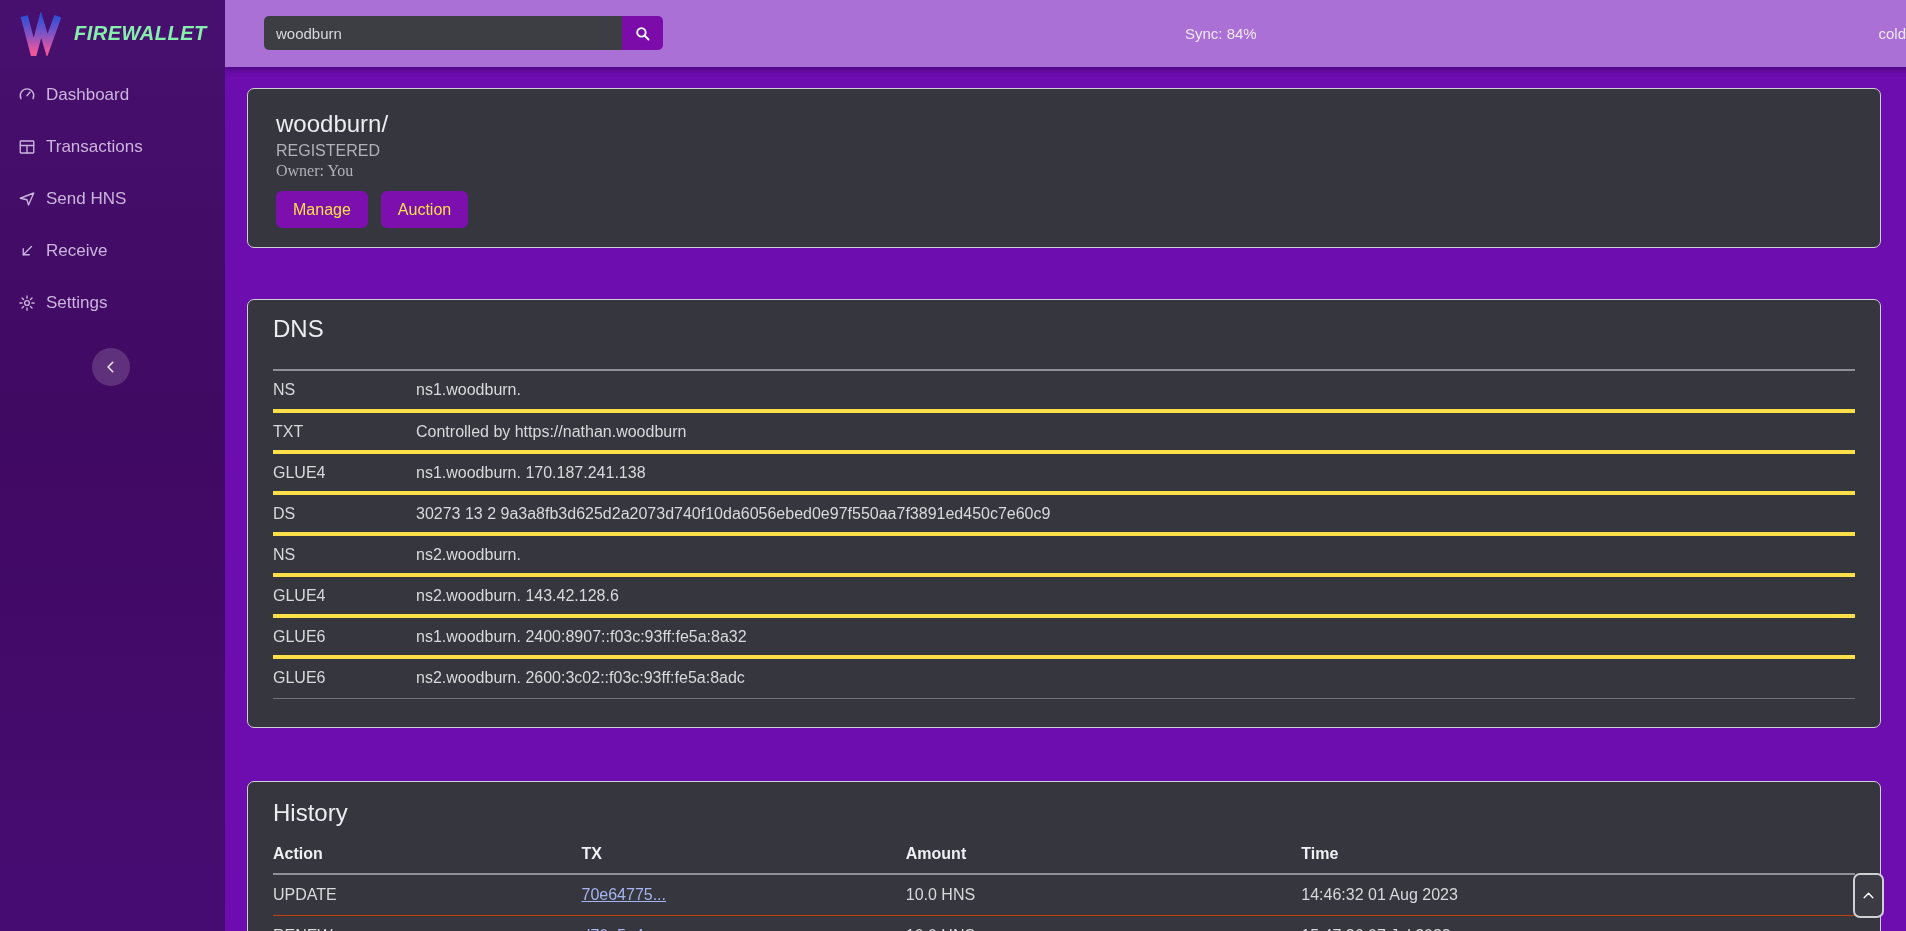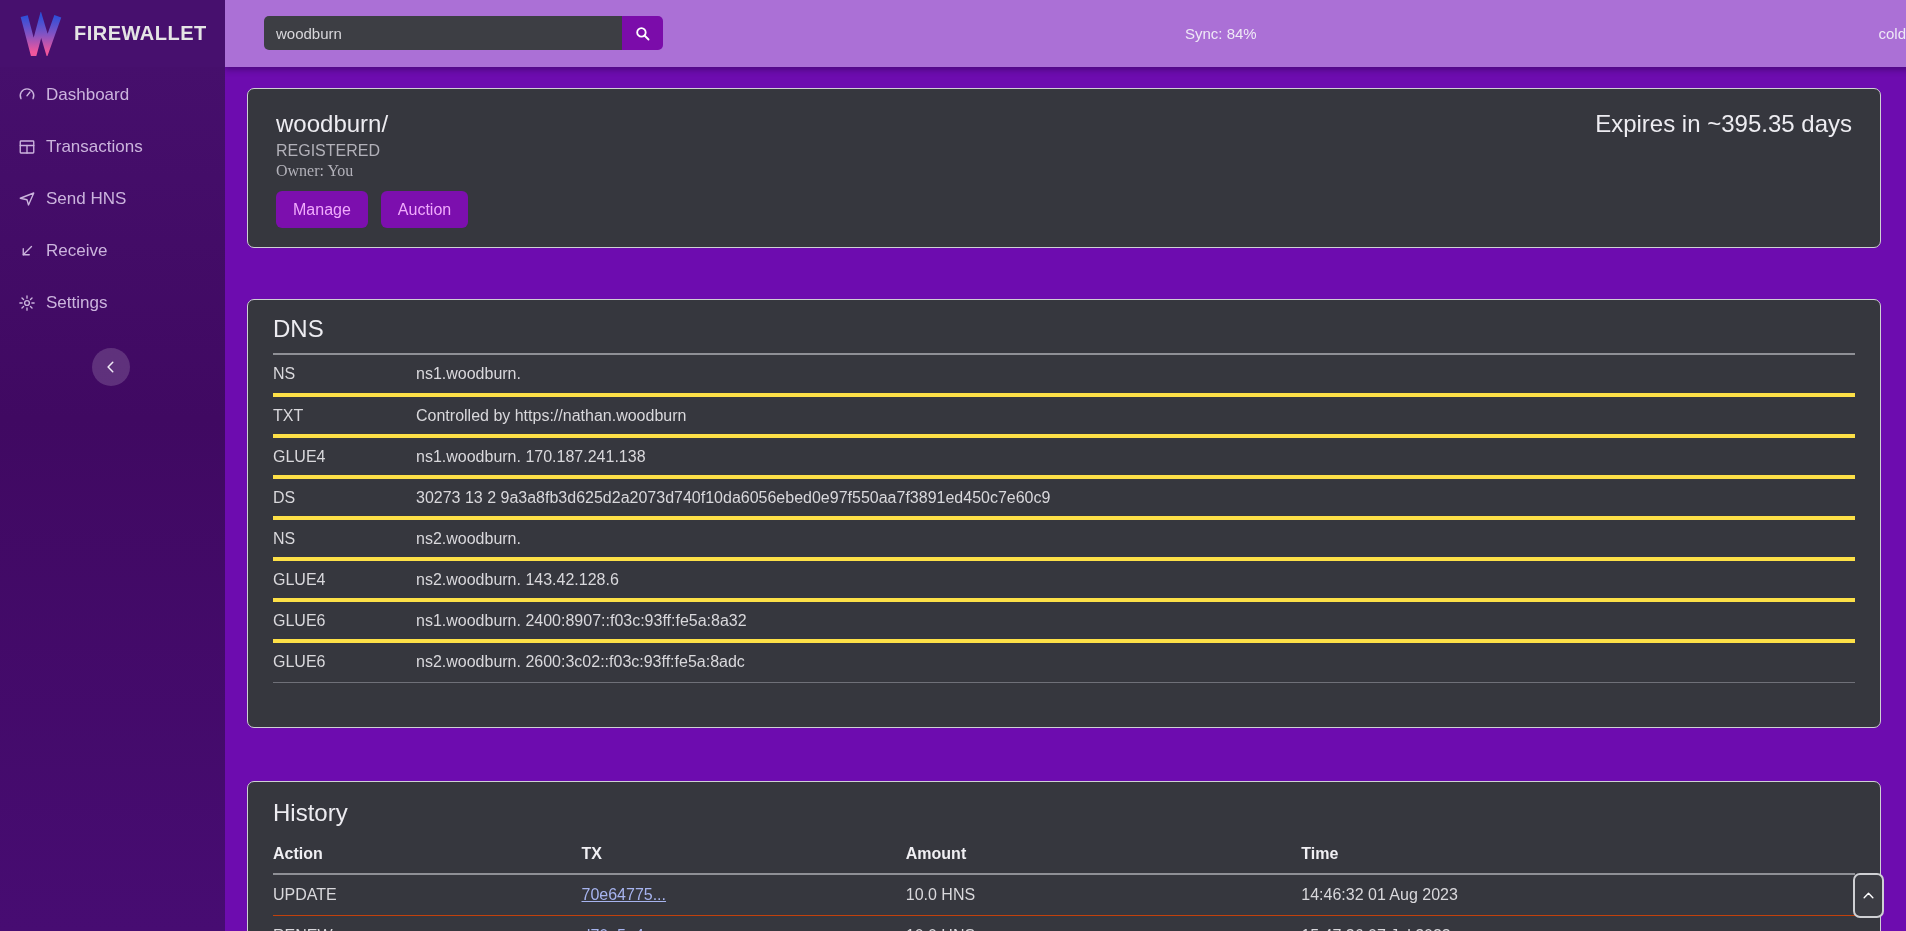--- a/index.html
+++ b/index.html
@@ -5,21 +5,21 @@
   * { margin:0; padding:0; box-sizing:border-box; }
   html,body { width:1906px; height:931px; overflow:hidden; background:#6d0caf;
               font-family:"Liberation Sans", sans-serif; }
 
   
   .sidebar { position:absolute; left:0; top:0; width:225px; height:931px; z-index:5;
              background:linear-gradient(180deg,#47106e 0%,#400962 45%,#470c72 100%); }
   .logo-row { height:67px; display:flex; align-items:center; padding-left:20px; gap:12px;
               background:#47106e; }
   .logo-mark { width:42px; height:44px; flex:0 0 auto; }
-  .brand-name { color:#e5e5e5; font-size:20px; font-weight:bold; letter-spacing:.5px; }
+  .brand-name { color:#86efac; font-size:20px; font-weight:bold; letter-spacing:.5px;font-style:italic; }
   .nav { padding-top:2px; }
   .nav-item { height:52px; display:flex; align-items:center; gap:10px; padding-left:18px;
               color:#cbb4dd; font-size:17px; cursor:pointer; }
   .nav-item svg { width:18px; height:18px; stroke:#cbb4dd; fill:none; stroke-width:1.8;
                   stroke-linecap:round; stroke-linejoin:round; }
   .collapse-btn { position:absolute; left:92px; top:348px; width:38px; height:38px;
                   border-radius:50%; background:rgba(255,255,255,0.16); border:none;
                   display:flex; align-items:center; justify-content:center; cursor:pointer; }
   .collapse-btn svg { width:14px; height:14px; stroke:#f0eaf6; fill:none; stroke-width:2.6;
                       stroke-linecap:round; stroke-linejoin:round; }
@@ -51,26 +51,26 @@
   .card { margin-left:22px; width:1634px; background:#36373e; border:1px solid #cfd0d4;
           border-radius:7px; color:#d9d8dc; }
   .card-title { font-size:24px; line-height:30px; color:#edecf1; font-weight:400; }
 
   
   .card-domain { margin-top:21px; height:160px; padding:20px 28px; }
   .domain-head { display:flex; justify-content:space-between; align-items:flex-start;gap:40px; }
   .domain-status { margin-top:2px; font-size:16px; line-height:20px; color:#b2b1b9; }
   .domain-owner { margin-top:0; font-size:16px; line-height:20px; color:#b2b1b9;font-family:Liberation Serif, serif; }
   .domain-actions { margin-top:10px; display:flex; gap:13px; }
-  .btn { background:#7c0fae; color:#f0abfc; border:none; border-radius:6px; height:37px;
+  .btn { background:#7c0fae; color:#fde047; border:none; border-radius:6px; height:37px;
          padding:0 17px; font-size:16px; cursor:pointer; font-family:"Liberation Sans",sans-serif; }
 
   
   .card-dns { margin-top:51px; height:429px; padding:14px 25px 0 25px; }
-  .dns-table { margin-top:9px; width:100%; border-collapse:collapse; }
+  .dns-table { margin-top:25px; width:100%; border-collapse:collapse; }
   .dns-table tr { border-top:4px solid #fde047; }
   .dns-table tr:first-child { border-top:2px solid #8f9096; }
   .dns-table tr:last-child { border-bottom:1px solid #6f7078; }
   .dns-table td { height:41px; font-size:16px; color:#d9d8dc; vertical-align:middle; }
   .dns-type { width:143px; }
 
   
   .card-history { margin-top:53px; height:230px; padding:16px 25px 0 25px; }
   .hist-table { margin-top:6px; width:100%; border-collapse:collapse; table-layout:fixed; }
   .hist-table th { text-align:left; font-size:16px; color:#f0eff3; font-weight:bold;
@@ -163,21 +163,20 @@
     <span class="wallet-name">cold</span>
     <span class="hns-icon">H</span>
   </div>
 </div>
 
 <div class="main">
 
   <div class="card card-domain">
     <div class="domain-head">
       <div class="card-title">woodburn/</div>
-      <div class="card-title">Expires in ~395.35 days</div>
     </div>
     <div class="domain-status">REGISTERED</div>
     <div class="domain-owner">Owner: You</div>
     <div class="domain-actions">
       <button class="btn">Manage</button>
       <button class="btn">Auction</button>
     </div>
   </div>
 
   <div class="card card-dns">

